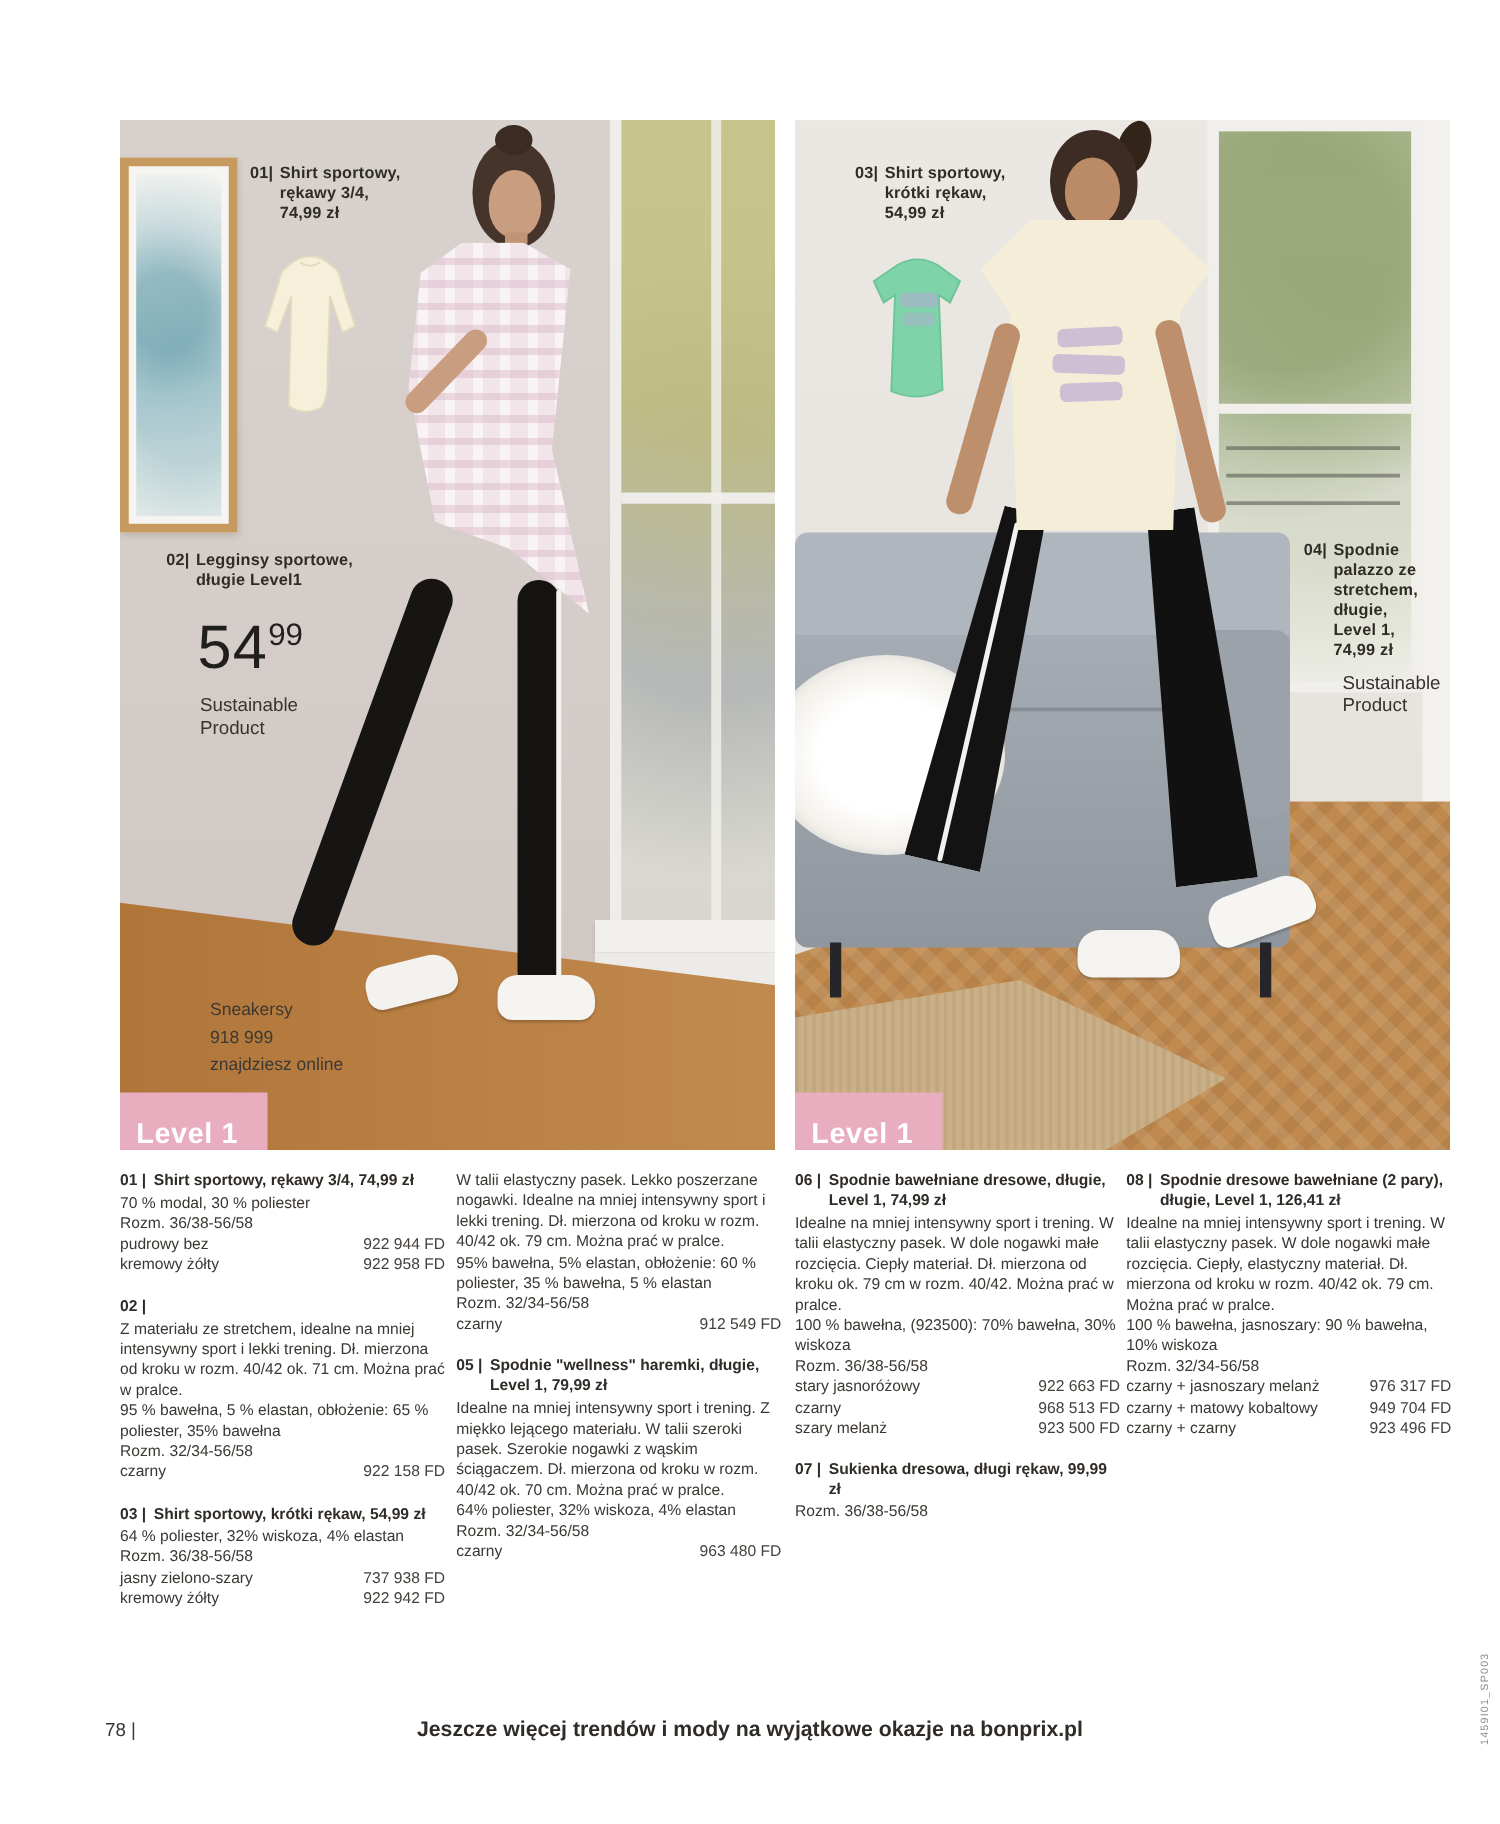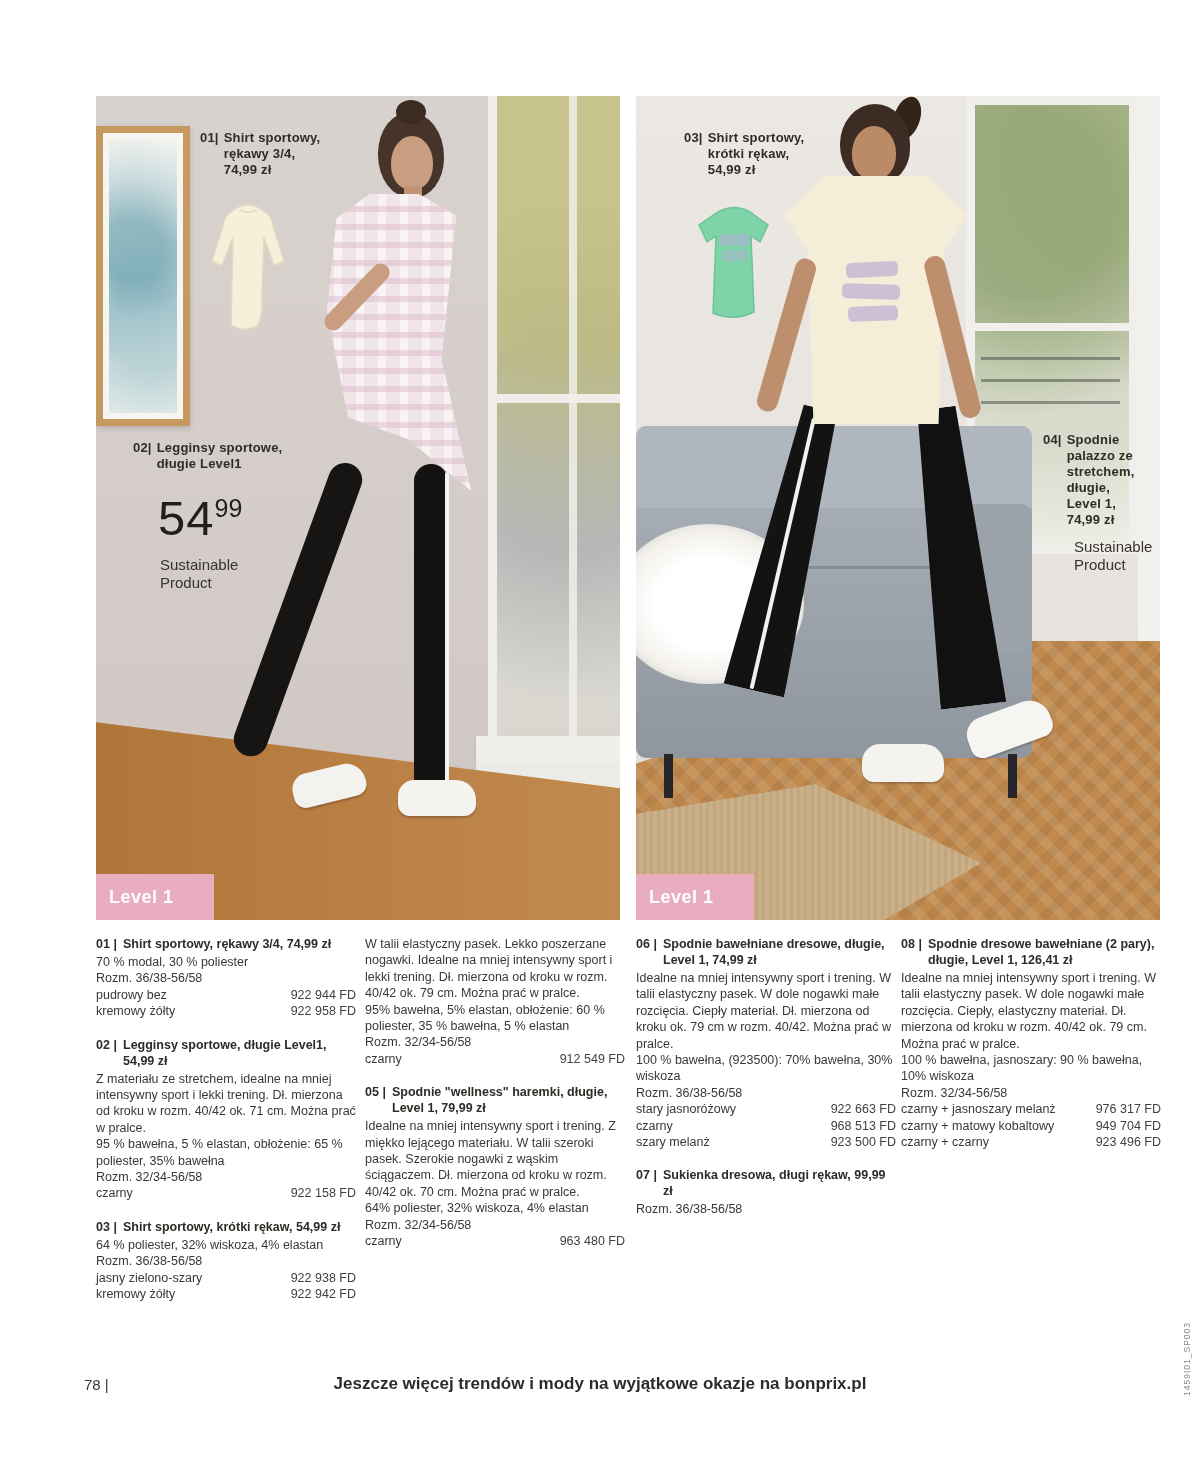--- a/index.html
+++ b/index.html
@@ -101,21 +101,21 @@
   
   .olabel { position:absolute; display:flex; font-weight:700; font-size:13px; line-height:16px; color:#2f2b27; letter-spacing:.2px; }
   .olabel .num { margin-right:5px; white-space:nowrap; }
   .olabel .lines { white-space:pre-line; }
   .price { position:absolute; color:#211f1d; }
   .price .int { font-size:49px; font-weight:400; letter-spacing:1px; }
   .price .dec { font-size:25px; font-weight:400; vertical-align:18px; }
   .sust { position:absolute; font-size:15px; line-height:18px; color:#37332f; white-space:pre-line; }
   .note { position:absolute; font-size:14px; line-height:22px; color:#3c3834; white-space:pre-line; }
   .badge { position:absolute; left:0; bottom:0; width:118px; height:46px; background:#e8adbf;
-    display:flex; align-items:center; padding-left:13px; color:#ffffff; font-weight:700; font-size:18px; letter-spacing:.5px; }
+    display:flex; align-items:flex-end; padding-left:13px; color:#ffffff; font-weight:700; font-size:23px; letter-spacing:.5px; }
 
   .cutout { position:absolute; }
 
   
   .col { position:absolute; top:936px; width:260px; }
   #col1 { left:96px; } #col2 { left:365px; } #col3 { left:636px; } #col4 { left:901px; }
   .item { margin-bottom:17px; }
   .item.cont { margin-bottom:26px; }
   .item-h { display:flex; font-weight:700; font-size:12.5px; line-height:16px; color:#2f2b27; margin-bottom:2px; }
   .item-num { width:27px; flex:0 0 27px; }
@@ -178,20 +178,23 @@
 długie Level1</span>
   </div>
 
   <div class="price" style="left:62px; top:394px;">
     <span class="int">54</span><span class="dec">99</span>
   </div>
 
   <div class="sust" style="left:64px; top:460px;">Sustainable
 Product</div>
 
+  <div class="note" style="left:72px; top:700px;">Sneakersy
+918 999
+znajdziesz online</div>
 
   <div class="badge">
     <span>Level 1</span>
   </div>
 </div>
 
 <div class="photo" id="photo-right">
   <div class="abs door-r"></div>
   <div class="abs window-r">
     <div class="bar-h"></div>
@@ -269,40 +272,39 @@
         <span class="code">922 944 FD</span>
       </div>
       <div class="swatch">
         <span class="name">kremowy żółty</span>
         <span class="code">922 958 FD</span>
       </div>
     </div>
     <div class="item">
       <div class="item-h">
         <span class="item-num">02 |</span>
-        <span class="item-title">Legginsy sportowe, długie Level1, 54,99 zł</span>
       </div>
       <div class="item-desc">Z materiału ze stretchem, idealne na mniej intensywny sport i lekki trening. Dł. mierzona od kroku w rozm. 40/42 ok. 71 cm. Można prać w pralce.</div>
       <div class="item-desc">95 % bawełna, 5 % elastan, obłożenie: 65 % poliester, 35% bawełna</div>
       <div class="item-desc">Rozm. 32/34-56/58</div>
       <div class="swatch">
         <span class="name">czarny</span>
         <span class="code">922 158 FD</span>
       </div>
     </div>
     <div class="item">
       <div class="item-h">
         <span class="item-num">03 |</span>
         <span class="item-title">Shirt sportowy, krótki rękaw, 54,99 zł</span>
       </div>
       <div class="item-desc">64 % poliester, 32% wiskoza, 4% elastan</div>
       <div class="item-desc">Rozm. 36/38-56/58</div>
       <div class="swatch">
         <span class="name">jasny zielono-szary</span>
-        <span class="code">922 938 FD</span>
+        <span class="code">737 938 FD</span>
       </div>
       <div class="swatch">
         <span class="name">kremowy żółty</span>
         <span class="code">922 942 FD</span>
       </div>
     </div>
   </div>
 <div class="col" id="col2">
     <div class="item">
       <div class="item-desc">W talii elastyczny pasek. Lekko poszerzane nogawki. Idealne na mniej intensywny sport i lekki trening. Dł. mierzona od kroku w rozm. 40/42 ok. 79 cm. Można prać w pralce.</div>

